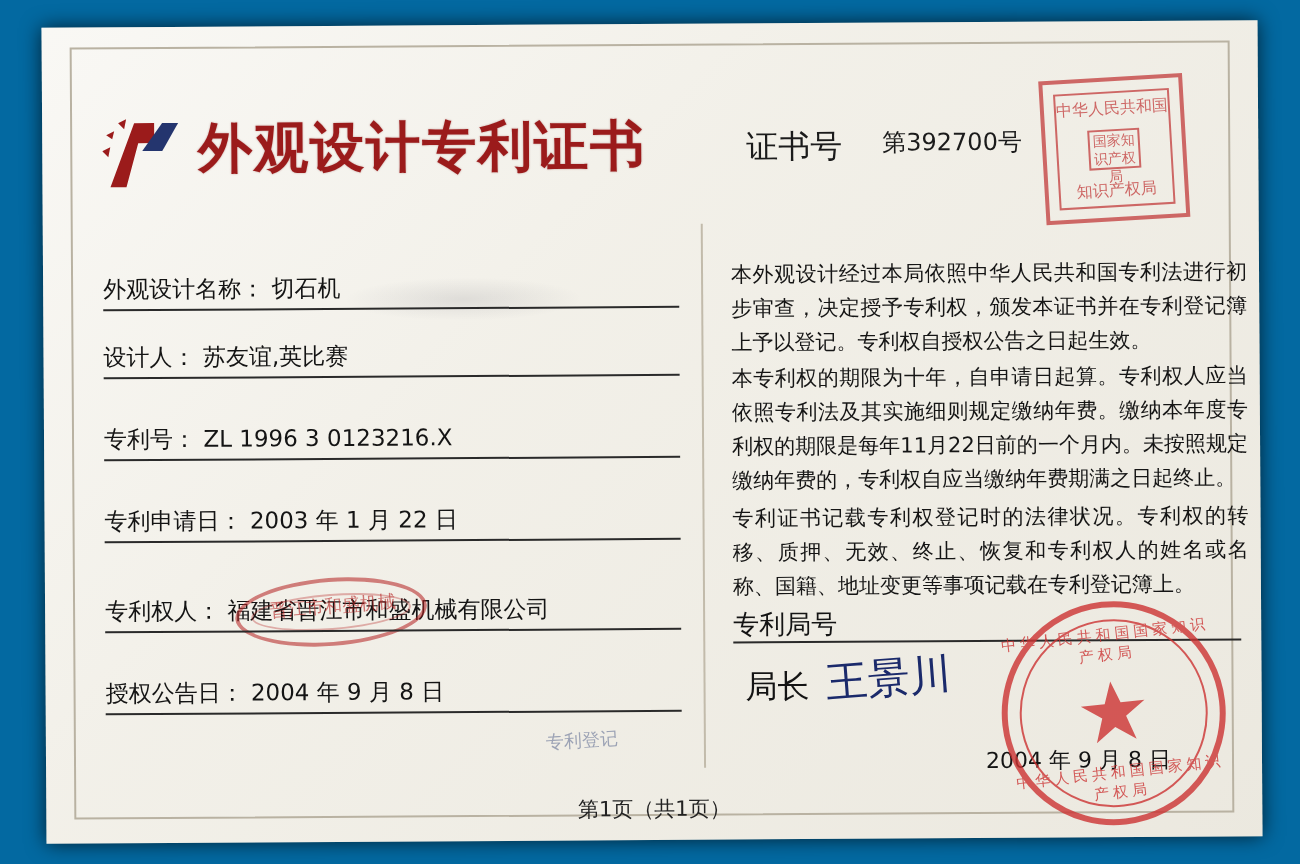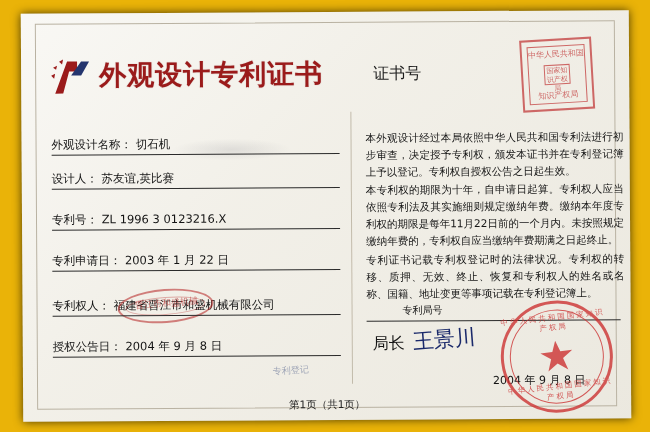--- a/index.html
+++ b/index.html
@@ -5,21 +5,21 @@
   * { box-sizing: border-box; }
   html, body { margin:0; padding:0; }
   body {
     width:650px; height:432px;
     background:#0a0a0a;
     font-family:"DejaVu Sans", sans-serif;
     overflow:hidden;
   }
   .frame {
     position:absolute; left:0; top:0; width:650px; height:432px;
-    background:#eab308;
+    background:#0369a1;
   }
   
   .paper {
     position:absolute;
     left:22px; top:12px; width:608px; height:408px;
     background:#f3f1ea;
     background-image:
       linear-gradient(135deg, rgba(255,255,255,0.5) 0%, rgba(238,235,226,0.2) 40%, rgba(226,222,210,0.45) 100%);
     box-shadow:0 0 10px rgba(0,0,0,0.7);
     transform:rotate(-0.35deg);
@@ -113,21 +113,21 @@
   .rc {
     position:absolute; left:344px; width:258px;
     font-size:10.5px; line-height:17px; color:#151515;
     text-align:justify;
   }
   .p1 { top:118px; }
   .p2 { top:170px; }
   .p3 { top:240px; }
   .right-field {
     position:absolute; left:344px; top:292px;
-    font-size:10px; color:#141414; white-space:nowrap;margin-left:36px;
+    font-size:13px; color:#141414; white-space:nowrap;
   }
   .right-uline {
     position:absolute; left:344px; top:309px; width:254px; height:1px; background:#2a2a2a;
   }
   .director-row {
     position:absolute; left:350px; top:322px;
     font-size:16px; color:#141414; white-space:nowrap;
   }
   .director-sign {
     position:absolute; left:390px; top:314px;
@@ -215,20 +215,21 @@
             <polygon points="20,18 30,4 38,4 30,18" fill="#24356e"></polygon>
             <polygon points="2,10 6,8 5,12" fill="#9b1b1b"></polygon>
             <polygon points="8,4 12,2 11,7" fill="#9b1b1b"></polygon>
             <polygon points="0,18 4,16 3,21" fill="#9b1b1b"></polygon>
           </svg>
         </div>
         <div class="title-text">外观设计专利证书</div>
       </div>
 
       <div class="cert-no-label">证书号</div>
+      <div class="cert-no-value">第392700号</div>
 
       <div class="seal-square">
         <div class="ss-inner"></div>
         <div class="ss-c" style="top:8px">中华人民共和国</div>
         <div class="ss-mid">国家知识产权局</div>
         <div class="ss-c" style="bottom:8px">知识产权局</div>
       </div>
 
       <div class="field f1">
         <span class="lbl">外观设计名称：</span>

